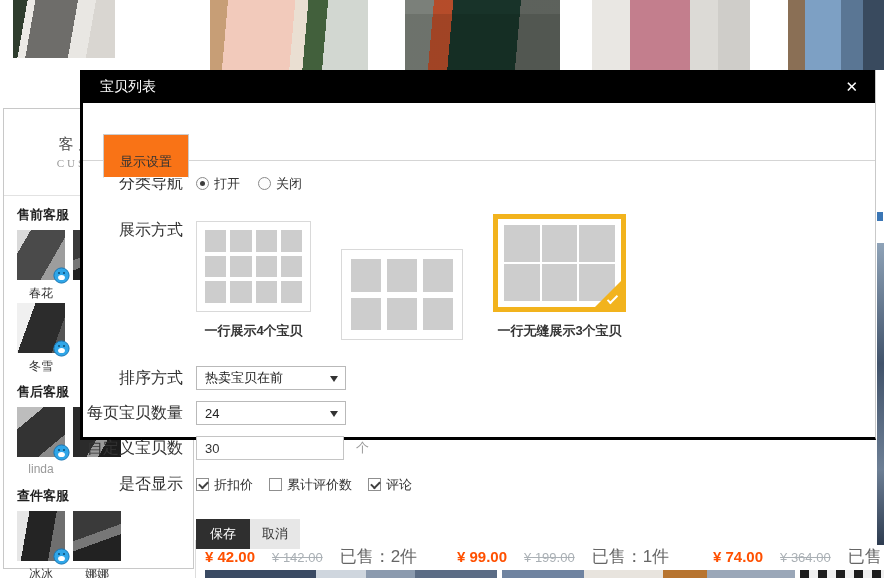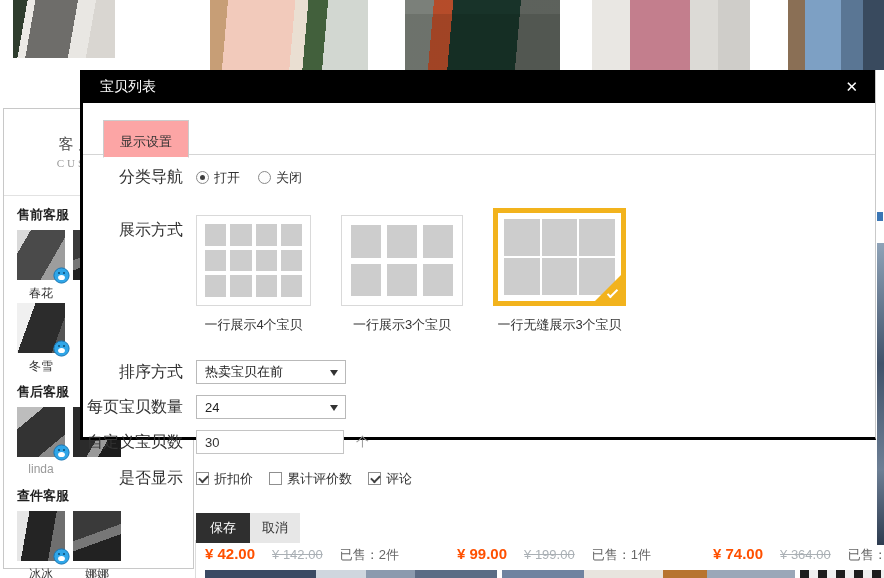--- a/index.html
+++ b/index.html
@@ -25,21 +25,21 @@
   .sliver-link { position:absolute; left:877px; top:212px; width:6px; height:9px; background:#3b76b5; }
   .sliver-img  { position:absolute; left:877px; top:243px; width:7px; height:302px;
                  background:linear-gradient(#8fa3b8,#41536b 40%,#6d7f95 75%,#2e3c50); }
 
   
   .col-divider { position:absolute; left:195px; top:540px; width:1px; height:38px; background:#ddd; }
   .price-group { position:absolute; top:545px; display:flex; align-items:baseline; gap:17px; white-space:nowrap; }
   .pg1 { left:205px; } .pg2 { left:457px; } .pg3 { left:713px; }
   .price-now  { color:#ff5000; font-weight:bold; font-size:15px; }
   .price-old  { color:#aab0b5; font-size:13px; text-decoration:line-through; }
-  .price-sold { color:#666;    font-size:13px; }
+  .price-sold { color:#666;    font-size:17px; }
   .bstrip { position:absolute; top:570px; height:8px; }
   .b1 { left:205px; width:292px; background:linear-gradient(90deg,#3a4a63 0 38%,#cfd6de 38% 55%,#8b9aae 55% 72%,#5b6c85 72%); }
   .b2 { left:502px; width:293px; background:linear-gradient(90deg,#6f83a0 0 28%,#e8e4de 28% 55%,#b7742f 55% 70%,#9aa7b8 70%); }
   .b3 { left:800px; width:84px;  background:repeating-linear-gradient(90deg,#1d1d1d 0 9px,#efefef 9px 18px); }
 
   
   .sidebar { position:absolute; left:3px; top:108px; width:191px; height:461px;
              background:#fff; border:1px solid #c8c8c8; z-index:1; }
   .cs-logo { position:relative; height:87px; border-bottom:1px solid #e2e2e2; text-align:center; }
   .leaf { position:absolute; color:#6d776d; }
@@ -61,22 +61,22 @@
   .staff-name { font-size:12px; color:#333; margin-top:5px; height:15px; }
   .name-en { color:#999; }
 
   
   .modal { position:absolute; left:80px; top:70px; width:796px; height:370px; background:#fff;
            border-left:3px solid #000; border-bottom:3px solid #000; border-right:1px solid #c9c9c9; z-index:5; }
   .m-header { height:33px; background:#000; color:#fff; display:flex; align-items:center; padding:0 17px; }
   .m-title { font-size:14px; }
   .m-close { margin-left:auto; font-size:15px; color:#fff; cursor:pointer; line-height:1; }
   .m-tabbar { margin-top:13px; padding-left:20px; border-bottom:1px solid #d5d5d5; }
-  .m-tab { display:inline-block; padding:12px 16px 6px; font-size:13px; color:#333;
-           border:1px solid #ccc; border-bottom:1px solid #fff; background:#fca5a5; position:relative; top:4px; }
+  .m-tab { display:inline-block; padding:18px 16px 6px; font-size:13px; color:#333;
+           border:1px solid #ccc; border-bottom:1px solid #fff; background:#f97316; position:relative; top:18px; }
 
   .frow { display:flex; align-items:center; margin-top:12px; }
   .flabel { width:100px; text-align:right; font-size:16px; color:#333; margin-right:13px; flex:none; }
   .ftop { align-items:flex-start; }
 
   
   .radio-opt { display:flex; align-items:center; margin-right:18px; font-size:13px; color:#333; }
   .rd { width:13px; height:13px; border:1px solid #8a8a8a; border-radius:50%; background:#fdfdfd;
         display:inline-block; margin-right:5px; position:relative; }
   .rd.on::after { content:""; position:absolute; left:3px; top:3px; width:5px; height:5px; border-radius:50%; background:#3d3d3d; }
@@ -90,21 +90,21 @@
   .card-a { width:115px; height:91px; padding:8px; }
   .card-a .grid { grid-template-columns:repeat(4,1fr); grid-template-rows:repeat(3,1fr); gap:4px; }
   .card-b { width:122px; height:91px; padding:9px; }
   .card-b .grid { grid-template-columns:repeat(3,1fr); grid-template-rows:repeat(2,1fr); gap:6px; }
   .card-c { width:133px; height:98px; padding:6px; border:5px solid #f2b31d; position:relative; overflow:hidden; }
   .card-c .grid { grid-template-columns:repeat(3,1fr); grid-template-rows:repeat(2,1fr); gap:2px; }
   .sel-corner { position:absolute; right:0; bottom:0; width:0; height:0;
                 border-left:26px solid transparent; border-bottom:26px solid #f2b31d; }
   .sel-tick { position:absolute; right:3px; bottom:6px; width:11px; height:5px;
               border-left:2px solid #fff; border-bottom:2px solid #fff; transform:rotate(-45deg); }
-  .opt-label { font-size:13px; color:#333; margin-top:10px; }
+  .opt-label { font-size:13px; color:#333; margin-top:10px;font-weight:bold; }
 
   
   .sel { width:150px; height:24px; border:1px solid #b9b9b9; background:#fff; font-size:13px; color:#222;
          display:flex; align-items:center; padding:0 22px 0 8px; position:relative; cursor:pointer; }
   .caret { position:absolute; right:7px; top:9px; width:0; height:0;
            border-left:4px solid transparent; border-right:4px solid transparent; border-top:6px solid #333; }
   .txt-input { width:148px; height:24px; border:1px solid #c4c4c4; font-size:13px; color:#333; padding:0 8px;
                font-family:"Liberation Sans", sans-serif; }
   .unit { font-size:13px; color:#9a9a9a; margin-left:12px; }
   .row-sort, .row-per { margin-top:11px; }
@@ -266,21 +266,21 @@
         <span class="rd on"></span>
         <span>打开</span>
       </span>
       <span class="radio-opt">
         <span class="rd"></span>
         <span>关闭</span>
       </span>
     </div>
 
     <div class="frow ftop" style="margin-top:16px;">
-      <span class="flabel" style="margin-top:16px;">展示方式</span>
+      <span class="flabel" style="margin-top:10px;">展示方式</span>
       <div class="opts">
         <div class="opt">
           <div class="card card-a">
             <div class="grid">
                 <div></div>
                 <div></div>
                 <div></div>
                 <div></div>
                 <div></div>
                 <div></div>
@@ -298,21 +298,20 @@
           <div class="card card-b">
             <div class="grid">
                 <div></div>
                 <div></div>
                 <div></div>
                 <div></div>
                 <div></div>
                 <div></div>
               </div>
           </div>
-          <div class="opt-label">一行展示3个宝贝</div>
         </div>
         <div class="opt">
           <div class="card card-c">
             <div class="grid">
                 <div></div>
                 <div></div>
                 <div></div>
                 <div></div>
                 <div></div>
                 <div></div>

